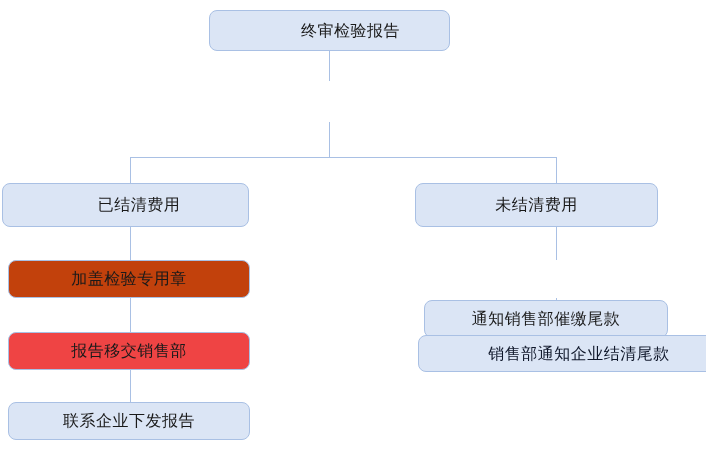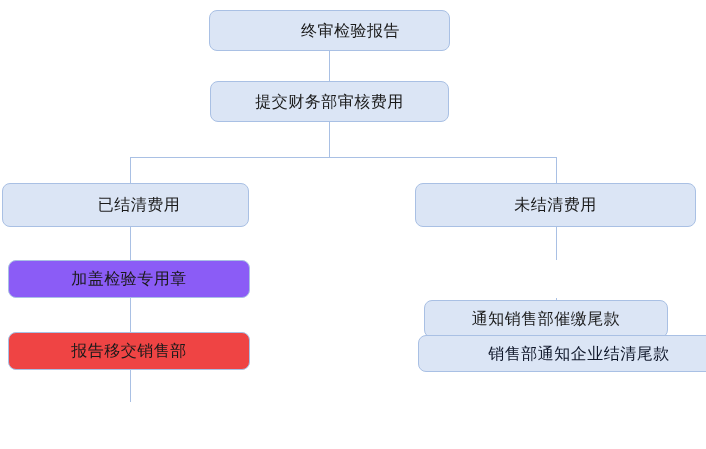--- a/index.html
+++ b/index.html
@@ -69,42 +69,42 @@
   <div class="edge edge-v" style="left: 130px; top: 370px; height: 32px; background: rgb(169, 192, 228);"></div>
 
   <div class="edge edge-v" style="left: 556px; top: 227px; height: 33px; background: rgb(169, 192, 228);"></div>
 
   <div class="edge edge-v" style="left: 556px; top: 298px; height: 37px; background: rgb(169, 192, 228);"></div>
 
   <div class="node" style="left: 209px; top: 10px; width: 241px; height: 41px; background: rgb(219, 229, 245); border-color: rgb(169, 192, 228); color: rgb(26, 26, 26); padding-left: 42px;">
     <span class="node-label">终审检验报告</span>
   </div>
 
-  <div class="node" style="left: 210px; top: 81px; width: 239px; height: 41px; background: rgb(219, 229, 245); border-color: rgb(169, 192, 228); color: rgb(26, 26, 26);">
-    <span class="node-label">提交财务部审核费用</span>
-  </div>
 
   <div class="node" style="left: 2px; top: 183px; width: 247px; height: 44px; background: rgb(219, 229, 245); border-color: rgb(169, 192, 228); color: rgb(26, 26, 26); padding-left: 27px;">
     <span class="node-label">已结清费用</span>
   </div>
 
-  <div class="node" style="left: 415px; top: 183px; width: 281px; height: 44px; background: rgb(219, 229, 245); border-color: rgb(169, 192, 228); color: rgb(26, 26, 26);">
+  <div class="node" style="left: 415px; top: 183px; width: 243px; height: 44px; background: rgb(219, 229, 245); border-color: rgb(169, 192, 228); color: rgb(26, 26, 26);">
     <span class="node-label">未结清费用</span>
   </div>
 
-  <div class="node" style="left: 8px; top: 260px; width: 242px; height: 38px; background: #8b5cf6; border-color: rgb(169, 192, 228); color: rgb(26, 26, 26);">
+  <div class="node" style="left: 8px; top: 260px; width: 242px; height: 38px; background: #c2410c; border-color: rgb(169, 192, 228); color: rgb(26, 26, 26);">
     <span class="node-label">加盖检验专用章</span>
   </div>
 
   <div class="node" style="left: 424px; top: 260px; width: 244px; height: 38px; background: rgb(219, 229, 245); border-color: rgb(169, 192, 228); color: rgb(26, 26, 26); margin-top: 40px;">
     <span class="node-label">通知销售部催缴尾款</span>
   </div>
 
   <div class="node" style="left: 8px; top: 332px; width: 242px; height: 38px; background: #ef4444; border-color: rgb(169, 192, 228); color: rgb(26, 26, 26);">
     <span class="node-label">报告移交销售部</span>
   </div>
 
   <div class="node" style="left: 418px; top: 335px; width: 322px; height: 37px; background: rgb(219, 229, 245); border-color: rgb(169, 192, 228); color: #0f172a;">
     <span class="node-label">销售部通知企业结清尾款</span>
   </div>
 
+  <div class="node" style="left: 8px; top: 402px; width: 242px; height: 38px; background: rgb(219, 229, 245); border-color: rgb(169, 192, 228); color: rgb(26, 26, 26);">
+    <span class="node-label">联系企业下发报告</span>
+  </div>
 
 </div>
 
 </body></html>

